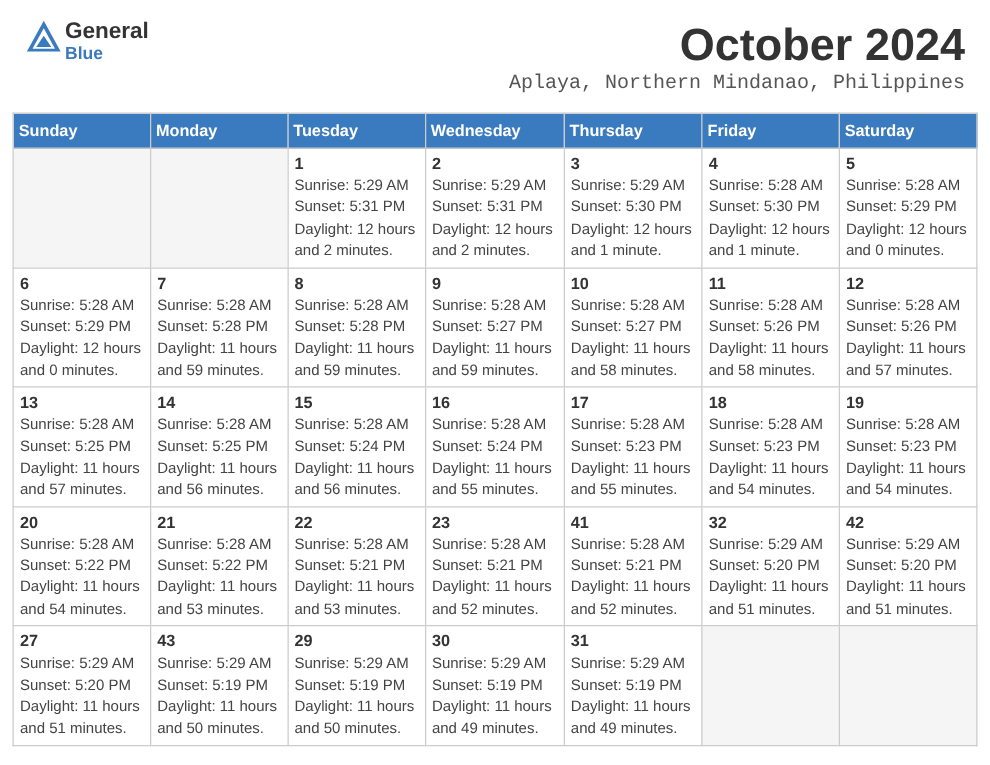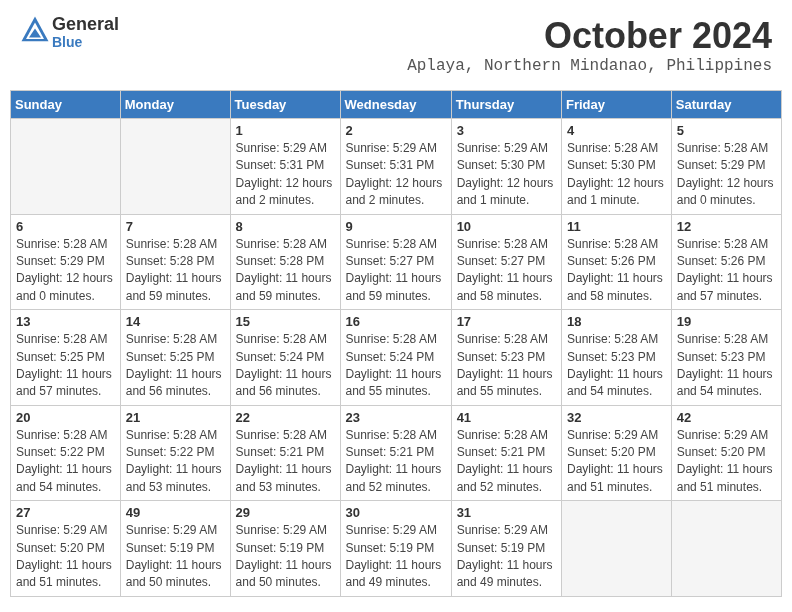--- a/index.html
+++ b/index.html
@@ -294,21 +294,21 @@
         </td>
       </tr>
       <tr>
         <td>
           <span class="day-num">27</span>
           <div class="day-detail">Sunrise: 5:29 AM
 Sunset: 5:20 PM
 Daylight: 11 hours and 51 minutes.</div>
         </td>
         <td>
-          <span class="day-num">49</span>
+          <span class="day-num">43</span>
           <div class="day-detail">Sunrise: 5:29 AM
 Sunset: 5:19 PM
 Daylight: 11 hours and 50 minutes.</div>
         </td>
         <td>
           <span class="day-num">29</span>
           <div class="day-detail">Sunrise: 5:29 AM
 Sunset: 5:19 PM
 Daylight: 11 hours and 50 minutes.</div>
         </td>

